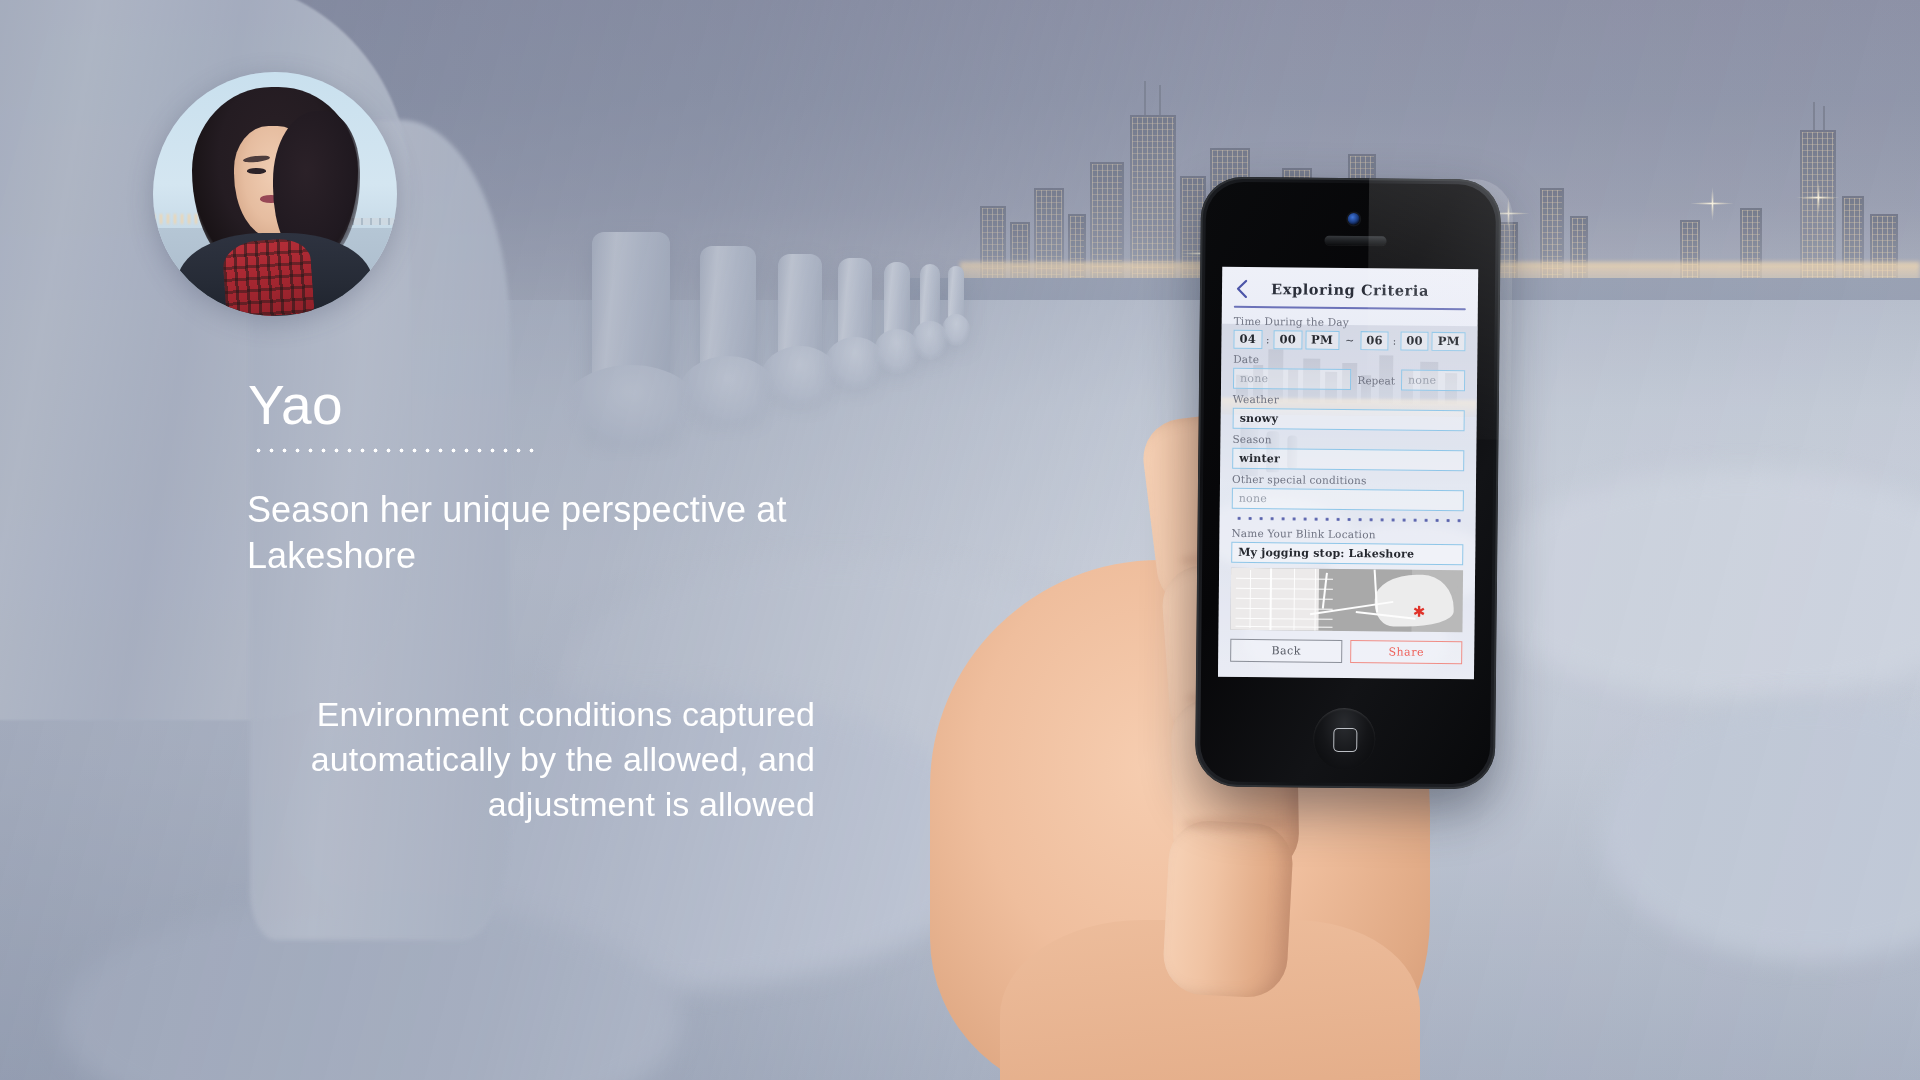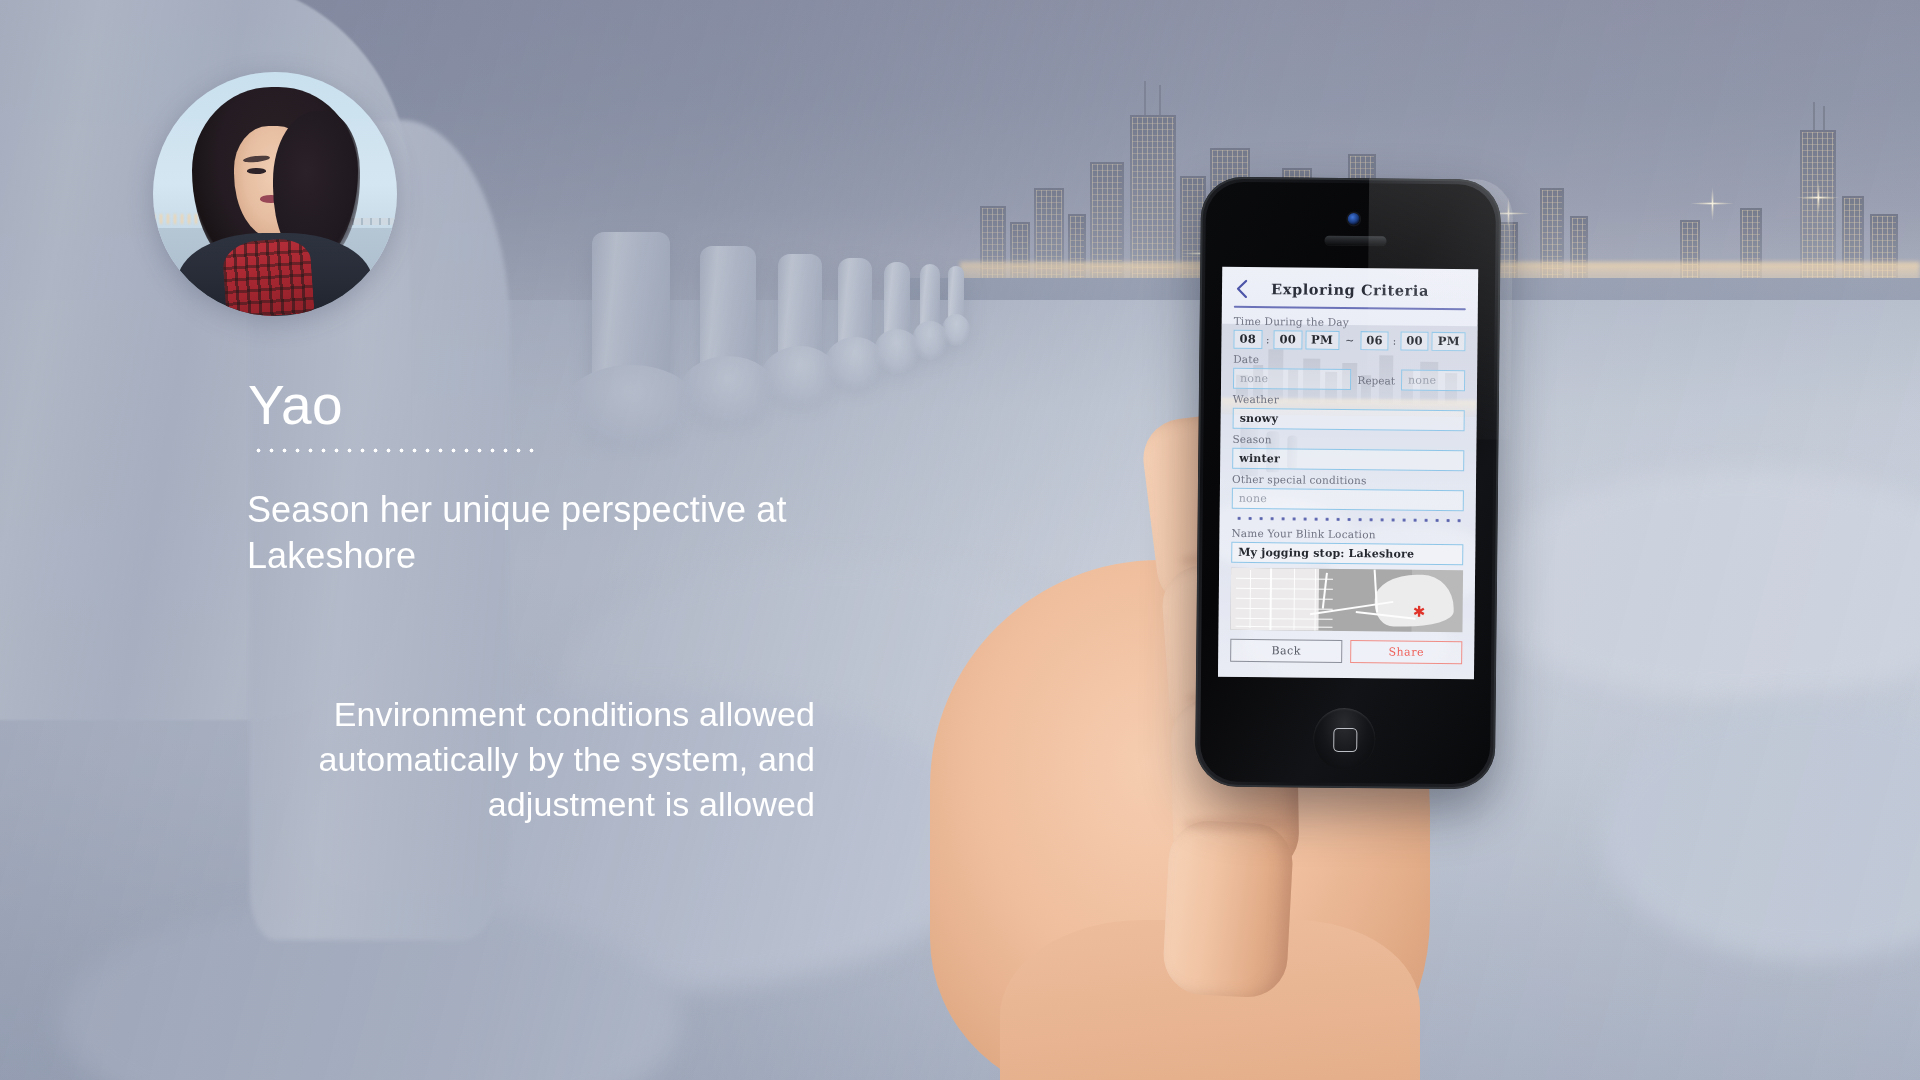--- a/index.html
+++ b/index.html
@@ -388,21 +388,21 @@
     <div class="av-lips"></div>
     <div class="av-hair2"></div>
     <div class="av-coat"></div>
     <div class="av-scarf"></div>
   </div>
 
   <div class="name">Yao</div>
   <div class="dotrule"></div>
   <div class="tagline">Season her unique perspective at Lakeshore</div>
 
-  <div class="callout">Environment conditions allowed automatically by the system, and adjustment is allowed</div>
+  <div class="callout">Environment conditions captured automatically by the allowed, and adjustment is allowed</div>
 
   <svg class="connector" viewBox="0 0 280 90">
     <path d="M0 52 L208 52 L236 26" fill="none" stroke="#c9a227" stroke-width="5" stroke-linecap="round" stroke-linejoin="round"></path>
     <circle cx="246" cy="16" r="15" fill="none" stroke="#c9a227" stroke-width="5"></circle>
   </svg>
 
   <div class="hand">
     <div class="palm"></div>
     <div class="wrist"></div>
     <div class="finger" style="left:270px; top:196px; width:118px; height:190px; transform:rotate(-7deg);"></div>
@@ -453,21 +453,21 @@
         <div class="s-header">
           <svg class="back-chevron" viewBox="0 0 16 20">
             <path d="M12 2 L4 10 L12 18" fill="none" stroke="#4c55a8" stroke-width="2.2" stroke-linecap="round" stroke-linejoin="round"></path>
           </svg>
           <div class="s-title">Exploring Criteria</div>
         </div>
         <div class="s-rule"></div>
 
         <div class="f-label">Time During the Day</div>
         <div class="timerow">
-          <span class="tbox">08</span>
+          <span class="tbox">04</span>
           <span class="tsep">:</span>
           <span class="tbox">00</span>
           <span class="tbox">PM</span>
           <span class="ttil">~</span>
           <span class="tbox">06</span>
           <span class="tsep">:</span>
           <span class="tbox">00</span>
           <span class="tbox">PM</span>
         </div>
 

